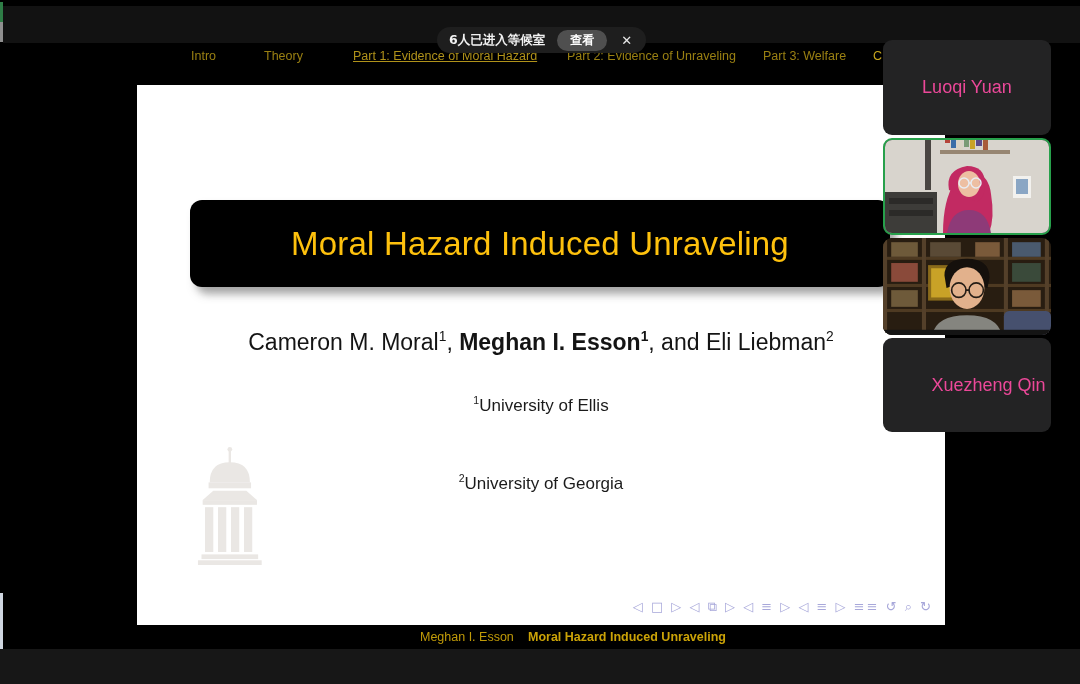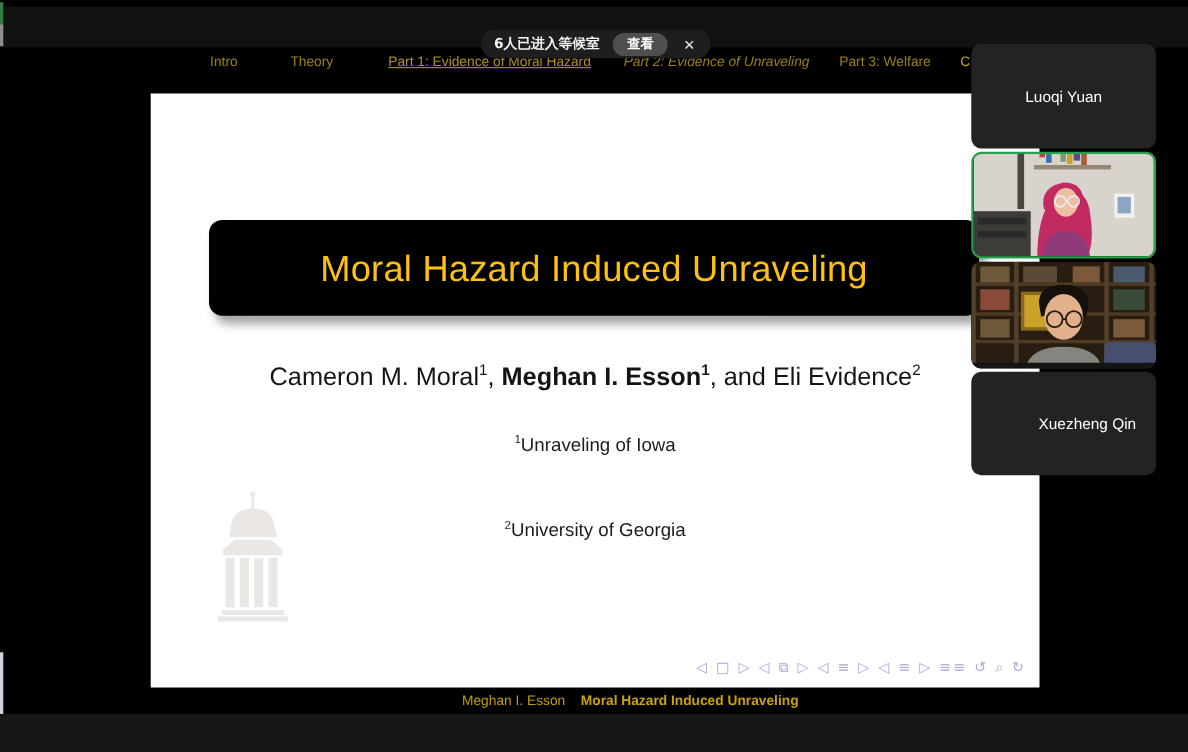--- a/index.html
+++ b/index.html
@@ -21,21 +21,21 @@
   .notif-btn { background:#4f4f4f; color:#fff; border:none; font-size:12px; font-weight:700;
                border-radius:11px; padding:2px 13px; cursor:pointer; font-family:"DejaVu Sans", sans-serif; }
   .notif-close { color:#e8e8e8; font-size:13px; cursor:pointer; padding:0 2px; }
 
   
   .sections { position:absolute; top:49px; left:0; width:1080px; height:16px; z-index:2; }
   .sections span { position:absolute; color:#9a8012; font-size:12.5px; white-space:nowrap; cursor:pointer; }
   .sec-0 { left:155px;margin-left:36px; }
   .sec-1 { left:264px;text-align:center; }
   .sec-2 { left:353px; color:#b0921a !important;text-decoration:underline; }
-  .sec-3 { left:567px;font-style:italic; }
+  .sec-3 { left:567px; }
   .sec-4 { left:763px; }
   .sec-5 { left:873px; color:#c7a61e !important; }
 
   
   .slide { position:absolute; left:137px; top:85px; width:808px; height:540px; background:#fff; z-index:1; }
 
   .title-box { position:absolute; left:53px; top:115px; width:700px; height:87px;
                background:#000; border-radius:12px; box-shadow:6px 7px 9px rgba(90,90,90,0.55);
                display:flex; align-items:center; justify-content:center; }
   .title-box .t { color:#fec10d; font-size:33px; letter-spacing:0.2px; }
@@ -64,21 +64,21 @@
   .footer { position:absolute; top:630px; left:0; width:1080px; height:16px; z-index:2; }
   .footer span { position:absolute; font-size:12.5px; white-space:nowrap; }
   .footer-author { left:420px; color:#c19b08; }
   .footer-title  { left:528px; color:#cba307; font-weight:700; }
 
   
   .panel { position:absolute; left:883px; top:40px; width:168px; z-index:5;
            display:flex; flex-direction:column; gap:3px; }
   .tile { width:168px; height:95px; background:#232324; border-radius:9px;
           display:flex; align-items:center; justify-content:center; cursor:pointer; }
-  .tile .pname { color:#ffffff; font-size:14px; }
+  .tile .pname { color:#ec4899; font-size:18px; }
   .vtile { width:168px; height:97px; border-radius:9px; overflow:hidden; position:relative;
            background:#111; cursor:pointer; }
   .vtile.active { border:2px solid #27a04b; }
   .vtile svg { display:block; width:100%; height:100%; }
 
   .bottombar { position:absolute; left:0; top:649px; width:1080px; height:35px; background:#171717; }
 </style>
 </head>
 <body>
 
@@ -103,23 +103,23 @@
     <span class="sec-4">Part 3: Welfare</span>
     <span class="sec-5">C</span>
   </nav>
 
   <div class="slide">
 
     <div class="title-box">
       <span class="t">Moral Hazard Induced Unraveling</span>
     </div>
 
-    <div class="authors"><span>Cameron M. Moral</span><sup>1</sup><span>, </span><span class="bold">Meghan I. Esson</span><sup class="bold">1</sup><span>, and </span><span>Eli Evidence</span><sup>2</sup></div>
-
-    <div class="affil affil-1"><sup>1</sup><span>Unraveling of Iowa</span></div>
+    <div class="authors"><span>Cameron M. Moral</span><sup>1</sup><span>, </span><span class="bold">Meghan I. Esson</span><sup class="bold">1</sup><span>, and </span><span>Eli Liebman</span><sup>2</sup></div>
+
+    <div class="affil affil-1"><sup>1</sup><span>University of Ellis</span></div>
     <div class="affil affil-2"><sup>2</sup><span>University of Georgia</span></div>
 
     <div class="watermark">
       <span>
         <svg width="72" height="118" viewBox="0 0 60 100">
           <g fill="#eae7e4">
             <rect x="28" y="1" width="2" height="13"></rect>
             <circle cx="29" cy="2" r="2"></circle>
             <path d="M12 30 Q12 13 29 13 Q46 13 46 30 Z"></path>
             <rect x="11" y="30" width="36" height="5"></rect>

